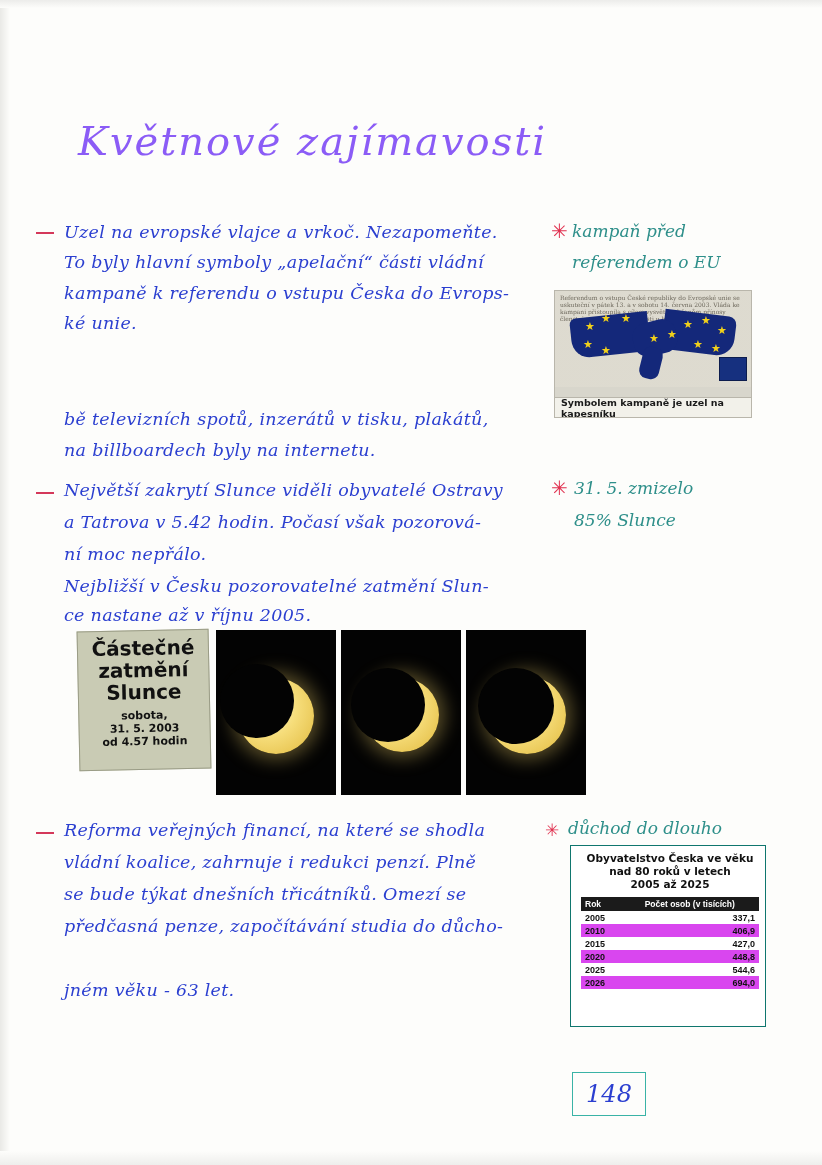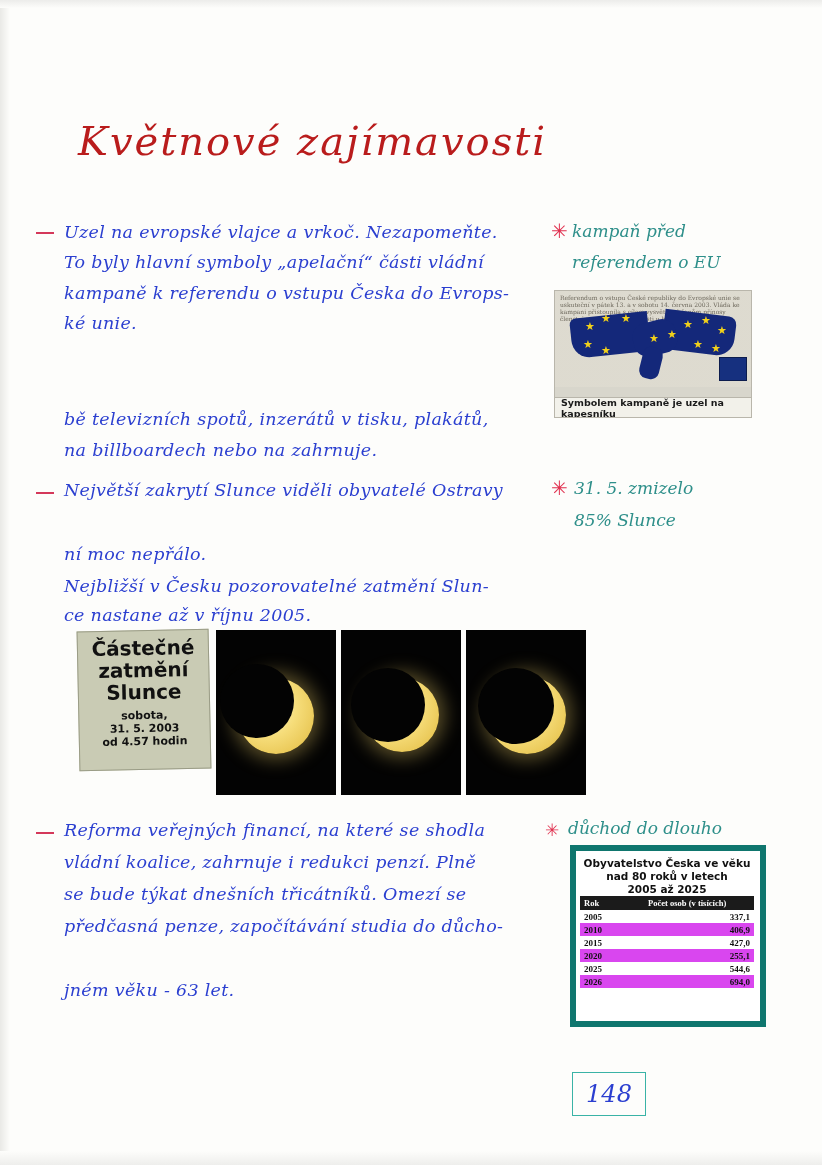--- a/index.html
+++ b/index.html
@@ -44,21 +44,21 @@
     color: #2b3fd0;
     white-space: nowrap;
   }
   .title {
     position: absolute;
     left: 78px;
     top: 118px;
     font-family: "DejaVu Serif", serif;
     font-style: italic;
     font-size: 40px;
-    color: #b91c1c;
+    color: #8b5cf6;
     letter-spacing: 2px;
     white-space: nowrap;
   }
   .body-line {
     position: absolute;
     font-size: 17.5px;
     line-height: 20px;
     letter-spacing: 0.3px;
   }
   .note-line {
@@ -213,37 +213,37 @@
   }
 
   
   .clip-table {
     position: absolute;
     left: 570px;
     top: 845px;
     width: 196px;
     height: 182px;
     background: #ffffff;
-    border: 6px solid #0f766e;
+    border: 1px solid #0f766e;
     box-sizing: border-box;
-    padding: 6px 6px 4px 4px;
+    padding: 6px 6px 4px 10px;
   }
   .clip-table .tbl-title {
     font-family: "DejaVu Sans", sans-serif;
     font-weight: bold;
     font-size: 10.5px;
     color: #111;
     text-align: center;
     line-height: 13px;
   }
   .clip-table table {
-    margin-top: 0;
+    margin-top: 6px;
     width: 100%;
     border-collapse: collapse;
-    font-family: Liberation Serif, serif;
+    font-family: Liberation Sans, sans-serif;
     font-size: 9px;
   }
   .clip-table thead th {
     background: #1b1b1b;
     color: #ffffff;
     font-size: 8.5px;
     text-align: left;
     padding: 2px 4px;
     font-weight: bold;
   }
@@ -289,21 +289,21 @@
   <div class="scan-edge-bottom"></div>
 
   <div class="title">Květnové zajímavosti</div>
 
   <div class="dash" style="left:36px; top:232px;"></div>
   <div class="body-line hand" style="left:64px; top:222px;">Uzel na evropské vlajce a vrkoč. Nezapomeňte.</div>
   <div class="body-line hand" style="left:64px; top:252px;">To byly hlavní symboly „apelační“ části vládní</div>
   <div class="body-line hand" style="left:64px; top:283px;">kampaně k referendu o vstupu Česka do Evrops-</div>
   <div class="body-line hand" style="left:64px; top:313px;">ké unie.</div>
   <div class="body-line hand" style="left:64px; top:409px;">bě televizních spotů, inzerátů v tisku, plakátů,</div>
-  <div class="body-line hand" style="left:64px; top:440px;">na billboardech nebo na zahrnuje.</div>
+  <div class="body-line hand" style="left:64px; top:440px;">na billboardech byly na internetu.</div>
 
   <div class="star" style="left:551px; top:221px;">✳</div>
   <div class="note-line" style="left:572px; top:221px;">kampaň před</div>
   <div class="note-line" style="left:572px; top:252px;">referendem o EU</div>
 
   <div class="clip-eu">
     <div class="clip-eu-text">Referendum o vstupu České republiky do Evropské unie se uskuteční v pátek 13. a v sobotu 14. června 2003. Vláda ke kampani přistoupila s cílem vysvětlit občanům přínosy členství a motivovat je k účasti u hlasování.</div>
     <div class="knot">
       <div class="knot-band" style="left:0px; top:16px; width:78px; height:40px; border-radius:6px 0 0 18px; transform:rotate(-6deg);"></div>
       <div class="knot-band" style="left:92px; top:14px; width:72px; height:40px; border-radius:0 8px 18px 0; transform:rotate(7deg);"></div>
@@ -321,20 +321,21 @@
       <div class="eu-star" style="left:140px; top:44px;">★</div>
       <div class="eu-star" style="left:78px; top:34px;">★</div>
       <div class="eu-star" style="left:96px; top:30px;">★</div>
     </div>
     <div class="eu-logo-box"></div>
     <div class="clip-eu-caption">Symbolem kampaně je uzel na kapesníku</div>
   </div>
 
   <div class="dash" style="left:36px; top:492px;"></div>
   <div class="body-line hand" style="left:64px; top:480px;">Největší zakrytí Slunce viděli obyvatelé Ostravy</div>
+  <div class="body-line hand" style="left:64px; top:512px;">a Tatrova v 5.42 hodin. Počasí však pozorová-</div>
   <div class="body-line hand" style="left:64px; top:544px;">ní moc nepřálo.</div>
   <div class="body-line hand" style="left:64px; top:576px;">Nejbližší v Česku pozorovatelné zatmění Slun-</div>
   <div class="body-line hand" style="left:64px; top:605px;">ce nastane až v říjnu 2005.</div>
 
   <div class="star" style="left:551px; top:478px;">✳</div>
   <div class="note-line" style="left:574px; top:478px;">31. 5. zmizelo</div>
   <div class="note-line" style="left:574px; top:510px;">85% Slunce</div>
 
   <div class="clip-headline">
     <div class="h1">Částečné</div>
@@ -389,21 +390,21 @@
         <tr class="alt">
           <td>2010</td>
           <td class="val">406,9</td>
         </tr>
         <tr>
           <td>2015</td>
           <td class="val">427,0</td>
         </tr>
         <tr class="alt">
           <td>2020</td>
-          <td class="val">255,1</td>
+          <td class="val">448,8</td>
         </tr>
         <tr>
           <td>2025</td>
           <td class="val">544,6</td>
         </tr>
         <tr class="alt">
           <td>2026</td>
           <td class="val">694,0</td>
         </tr>
       </tbody>

